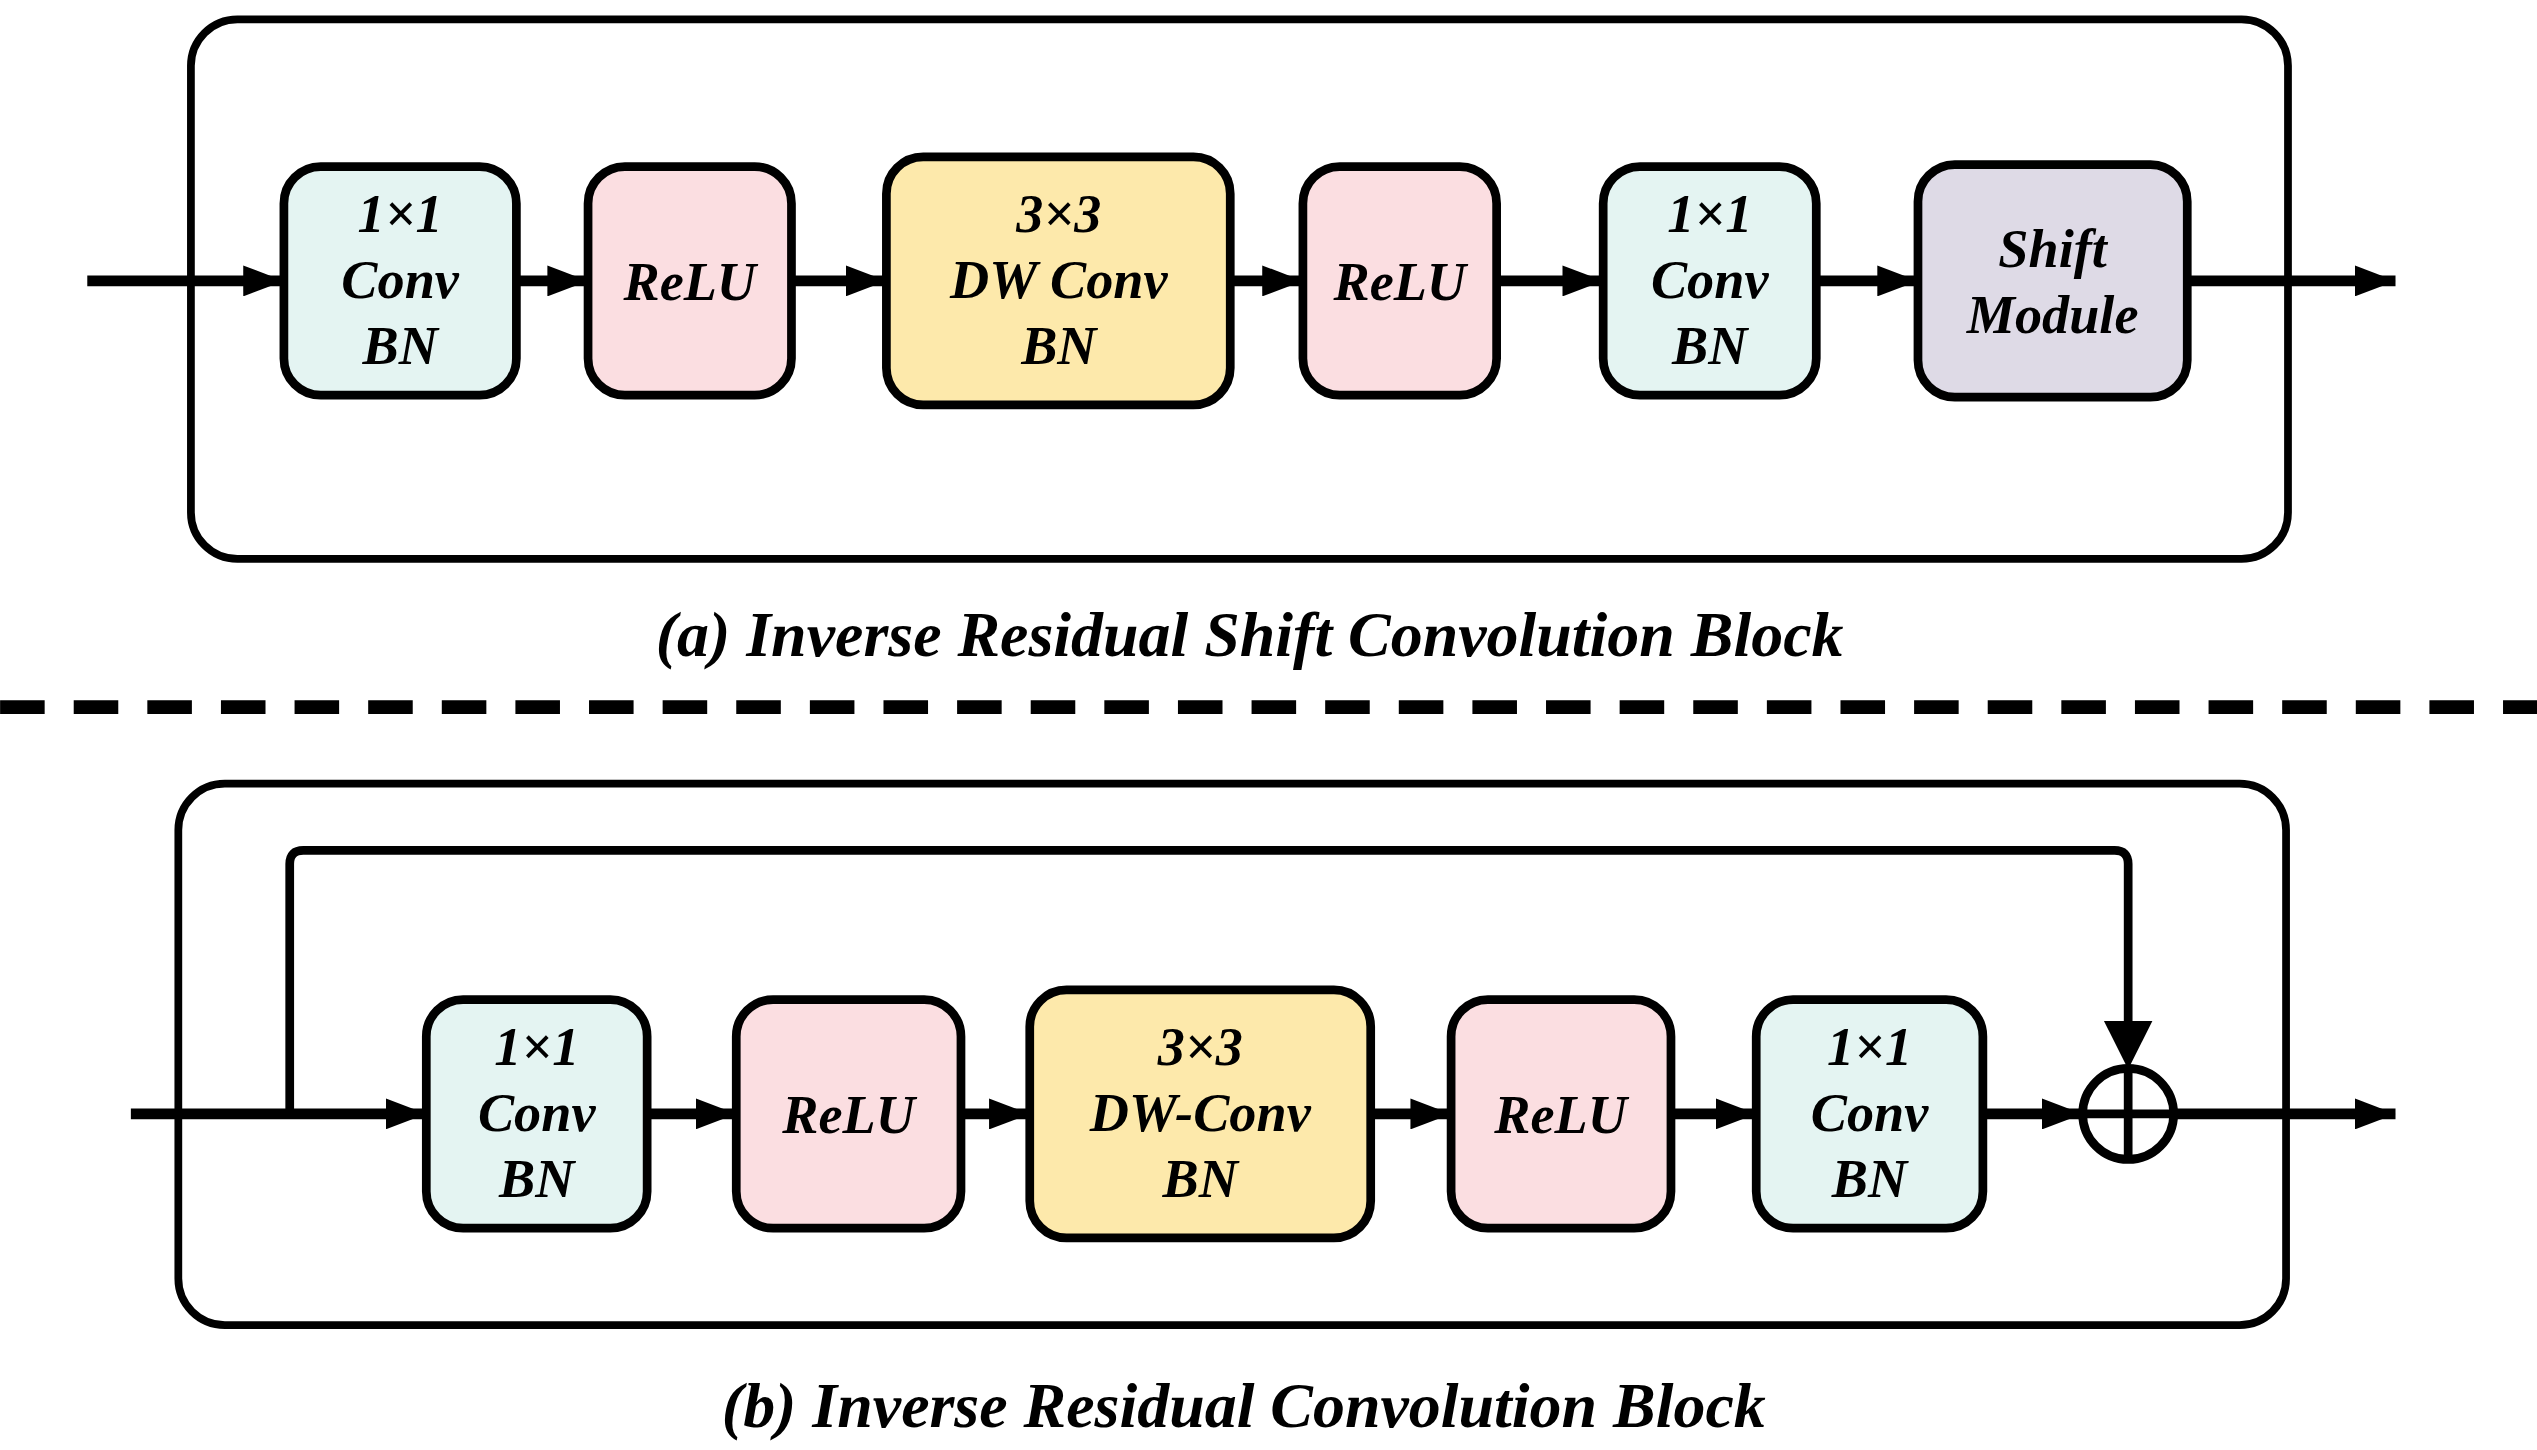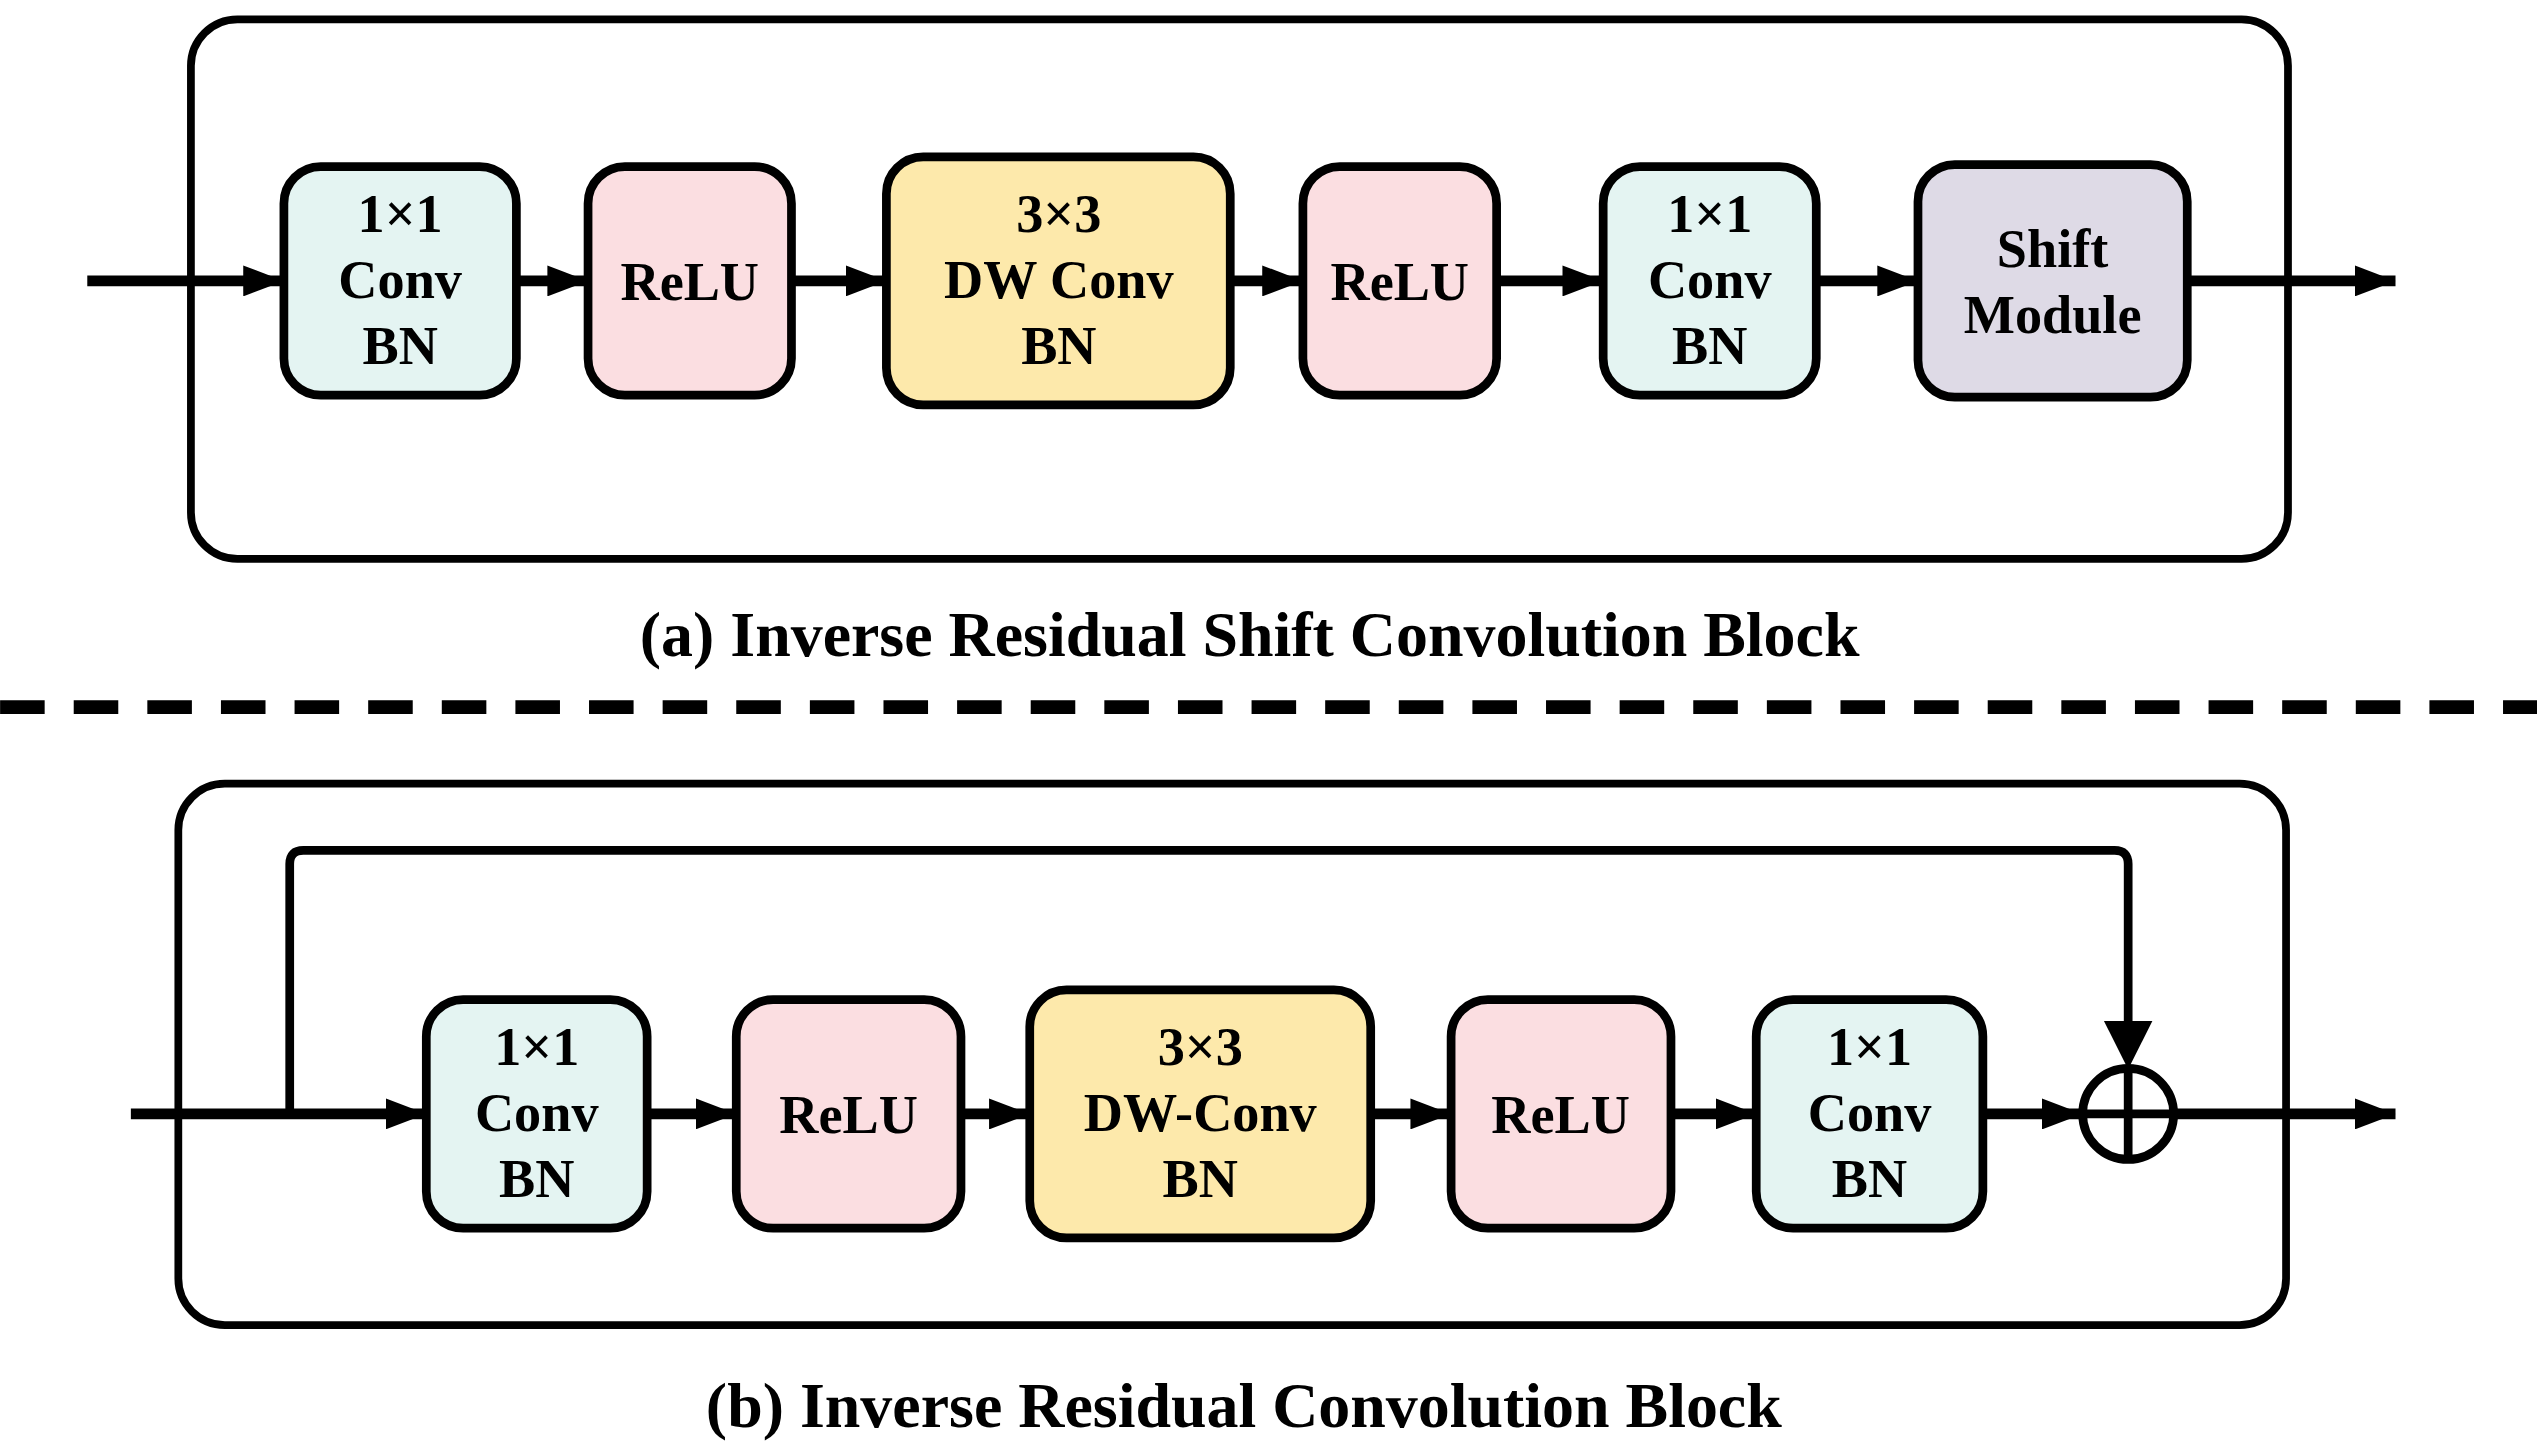--- a/index.html
+++ b/index.html
@@ -4,20 +4,21 @@
 <style>
   html, body {
     margin: 0;
     padding: 0;
     background: #ffffff;
   }
   .figure-wrap {
     width: 2099px;
     height: 1451px;
     background: #ffffff;
+    font-style: italic;
   }
   svg {
     display: block;
   }
   .block-label {
     font-family: "Liberation Serif", "DejaVu Serif", serif;
     font-weight: 700;
     font-size: 56px;
     fill: #000000;
     text-anchor: middle;

